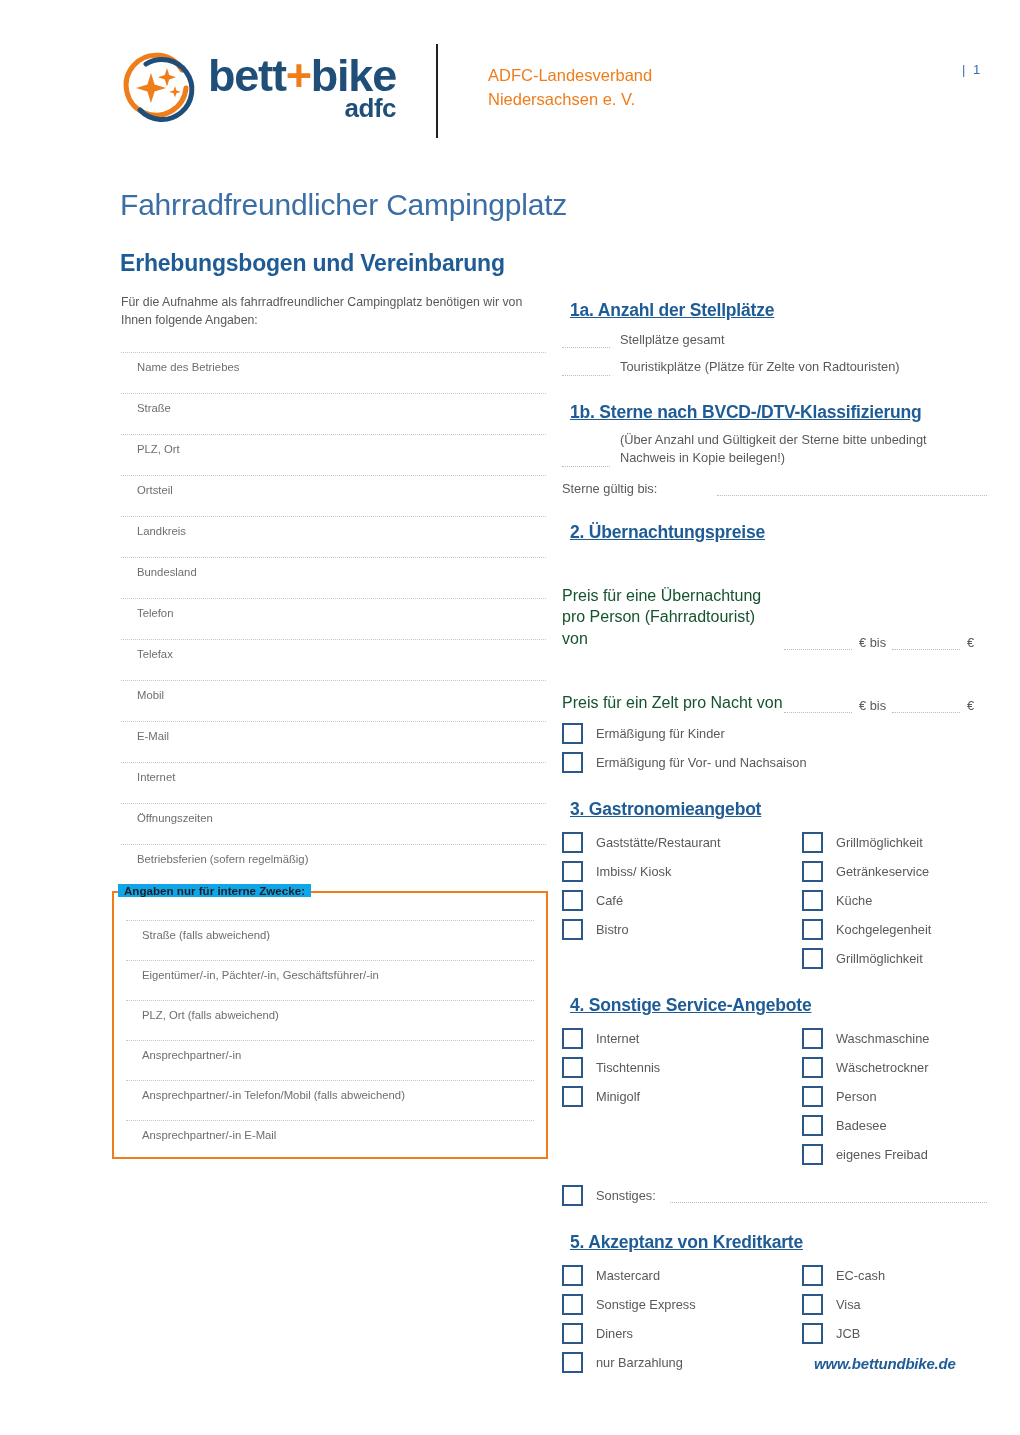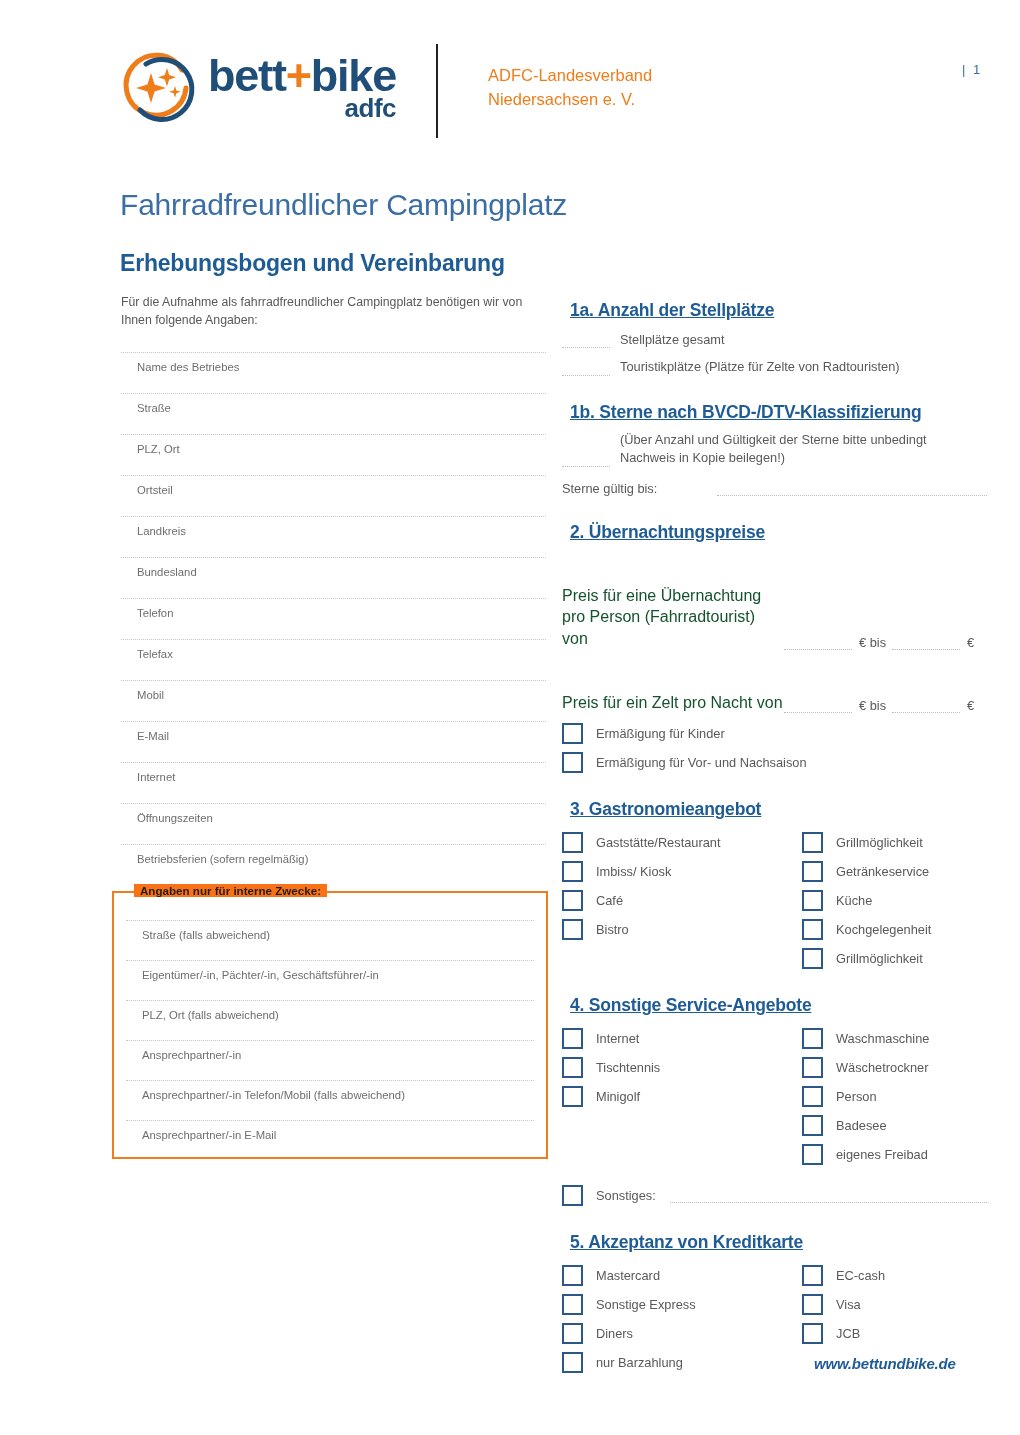--- a/index.html
+++ b/index.html
@@ -151,23 +151,23 @@
     position: absolute;
     left: 112px;
     top: 891px;
     width: 436px;
     height: 268px;
     border: 2px solid #ef7d1a;
     box-sizing: border-box;
   }
   #internal-legend {
     position: absolute;
-    left: 20px;
+    left: 4px;
     top: -9px;
-    background: #f97316;
+    background: #0ea5e9;
     padding: 0 6px;
     font-size: 11.6px;
     font-weight: bold;
     color: #231f20;
     white-space: nowrap;
   }
   #internal-fields {
     position: absolute;
     left: 12px;
     top: 27px;

